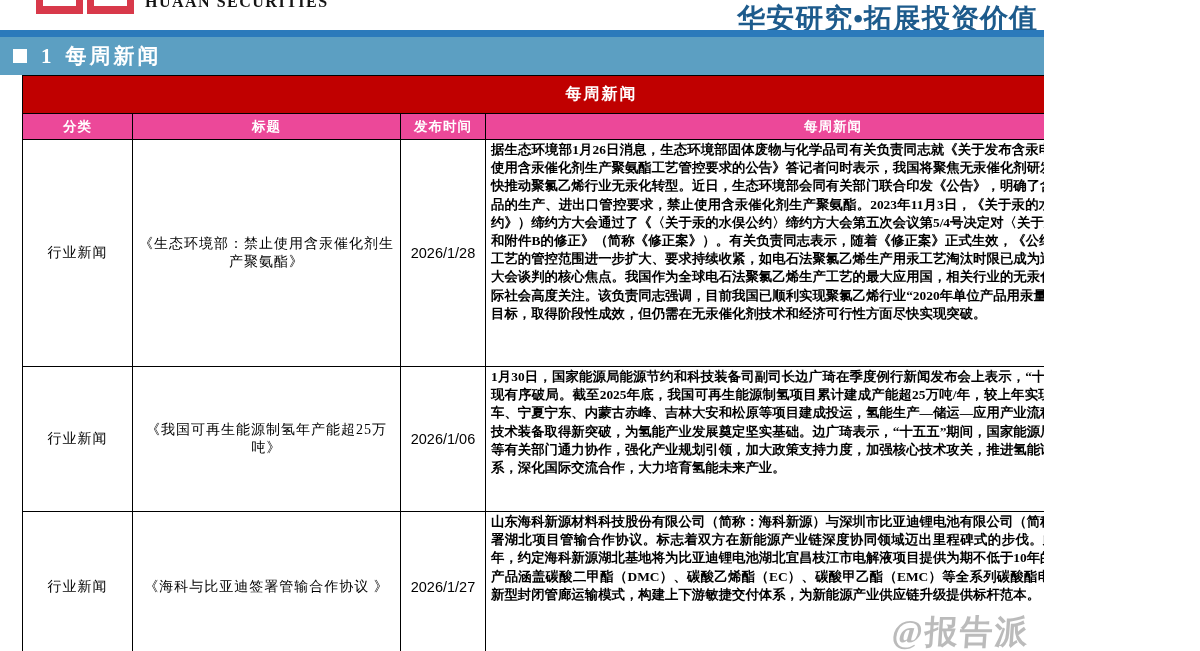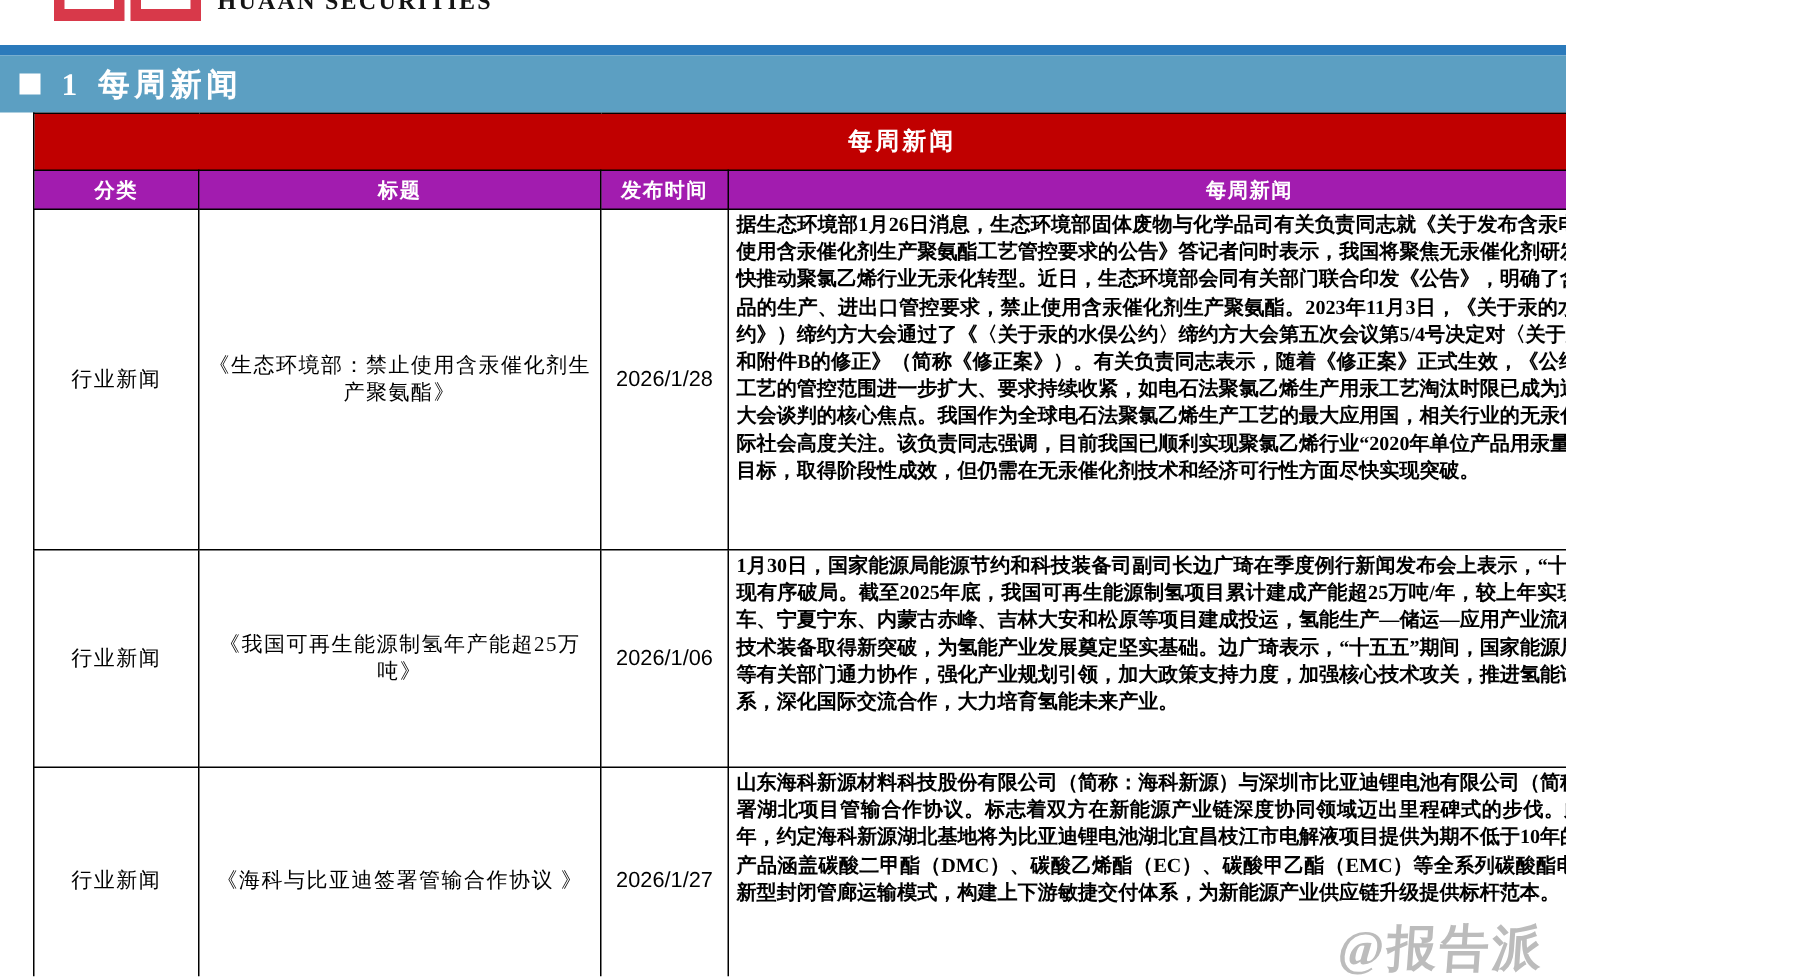--- a/index.html
+++ b/index.html
@@ -99,21 +99,21 @@
   .t-title th {
     background: #c00000;
     color: #ffffff;
     font-size: 16px;
     font-weight: bold;
     height: 38px;
     text-align: center;
     letter-spacing: 2px;
   }
   .t-cols th {
-    background: #a21caf;
+    background: #ec4899;
     color: #ffffff;
     font-size: 13.5px;
     font-weight: bold;
     height: 26px;
     text-align: center;
     letter-spacing: 1px;
   }
   .news-table td { background: #ffffff; }
   .c-cat, .c-title, .c-date {
     text-align: center;
@@ -157,20 +157,21 @@
   <div class="top-header">
     <div class="logo-mark">
       <span class="logo-box">
           <span class="win"></span>
         </span>
       <span class="logo-box">
           <span class="win"></span>
         </span>
     </div>
     <div class="logo-text">HUAAN SECURITIES</div>
+    <div class="slogan">华安研究•拓展投资价值</div>
   </div>
 
   <div class="blue-stripe"></div>
 
   <div class="section-banner">
     <span class="bullet"></span>
     <span class="section-num">1</span>
     <span class="section-title">每周新闻</span>
   </div>
 

